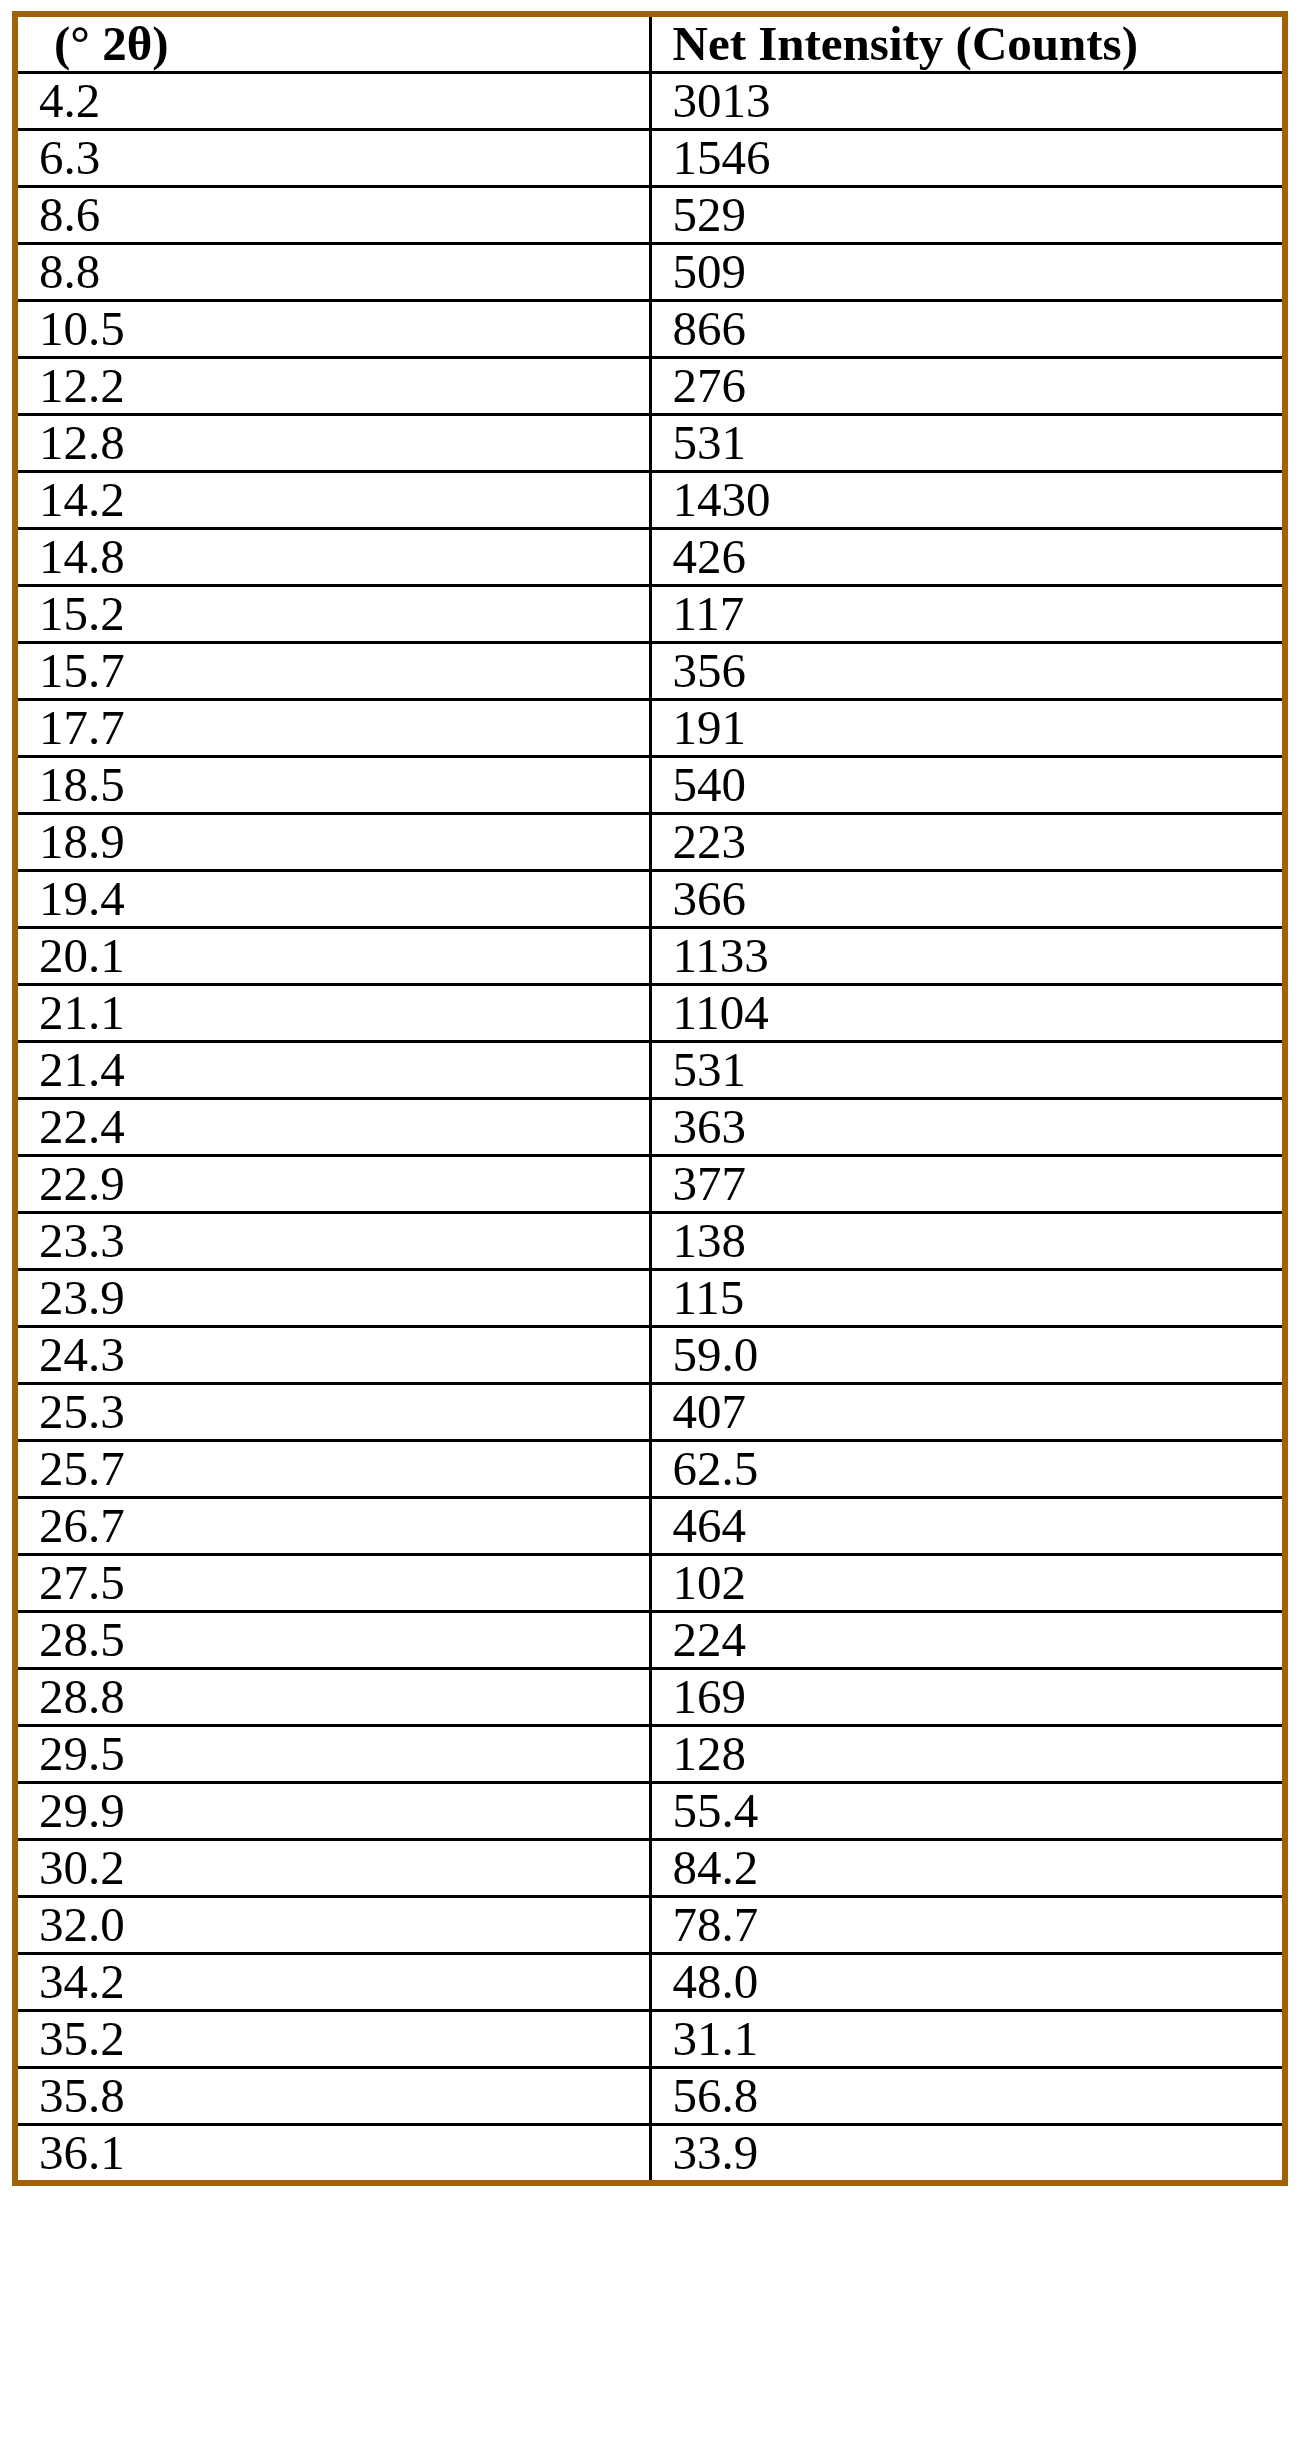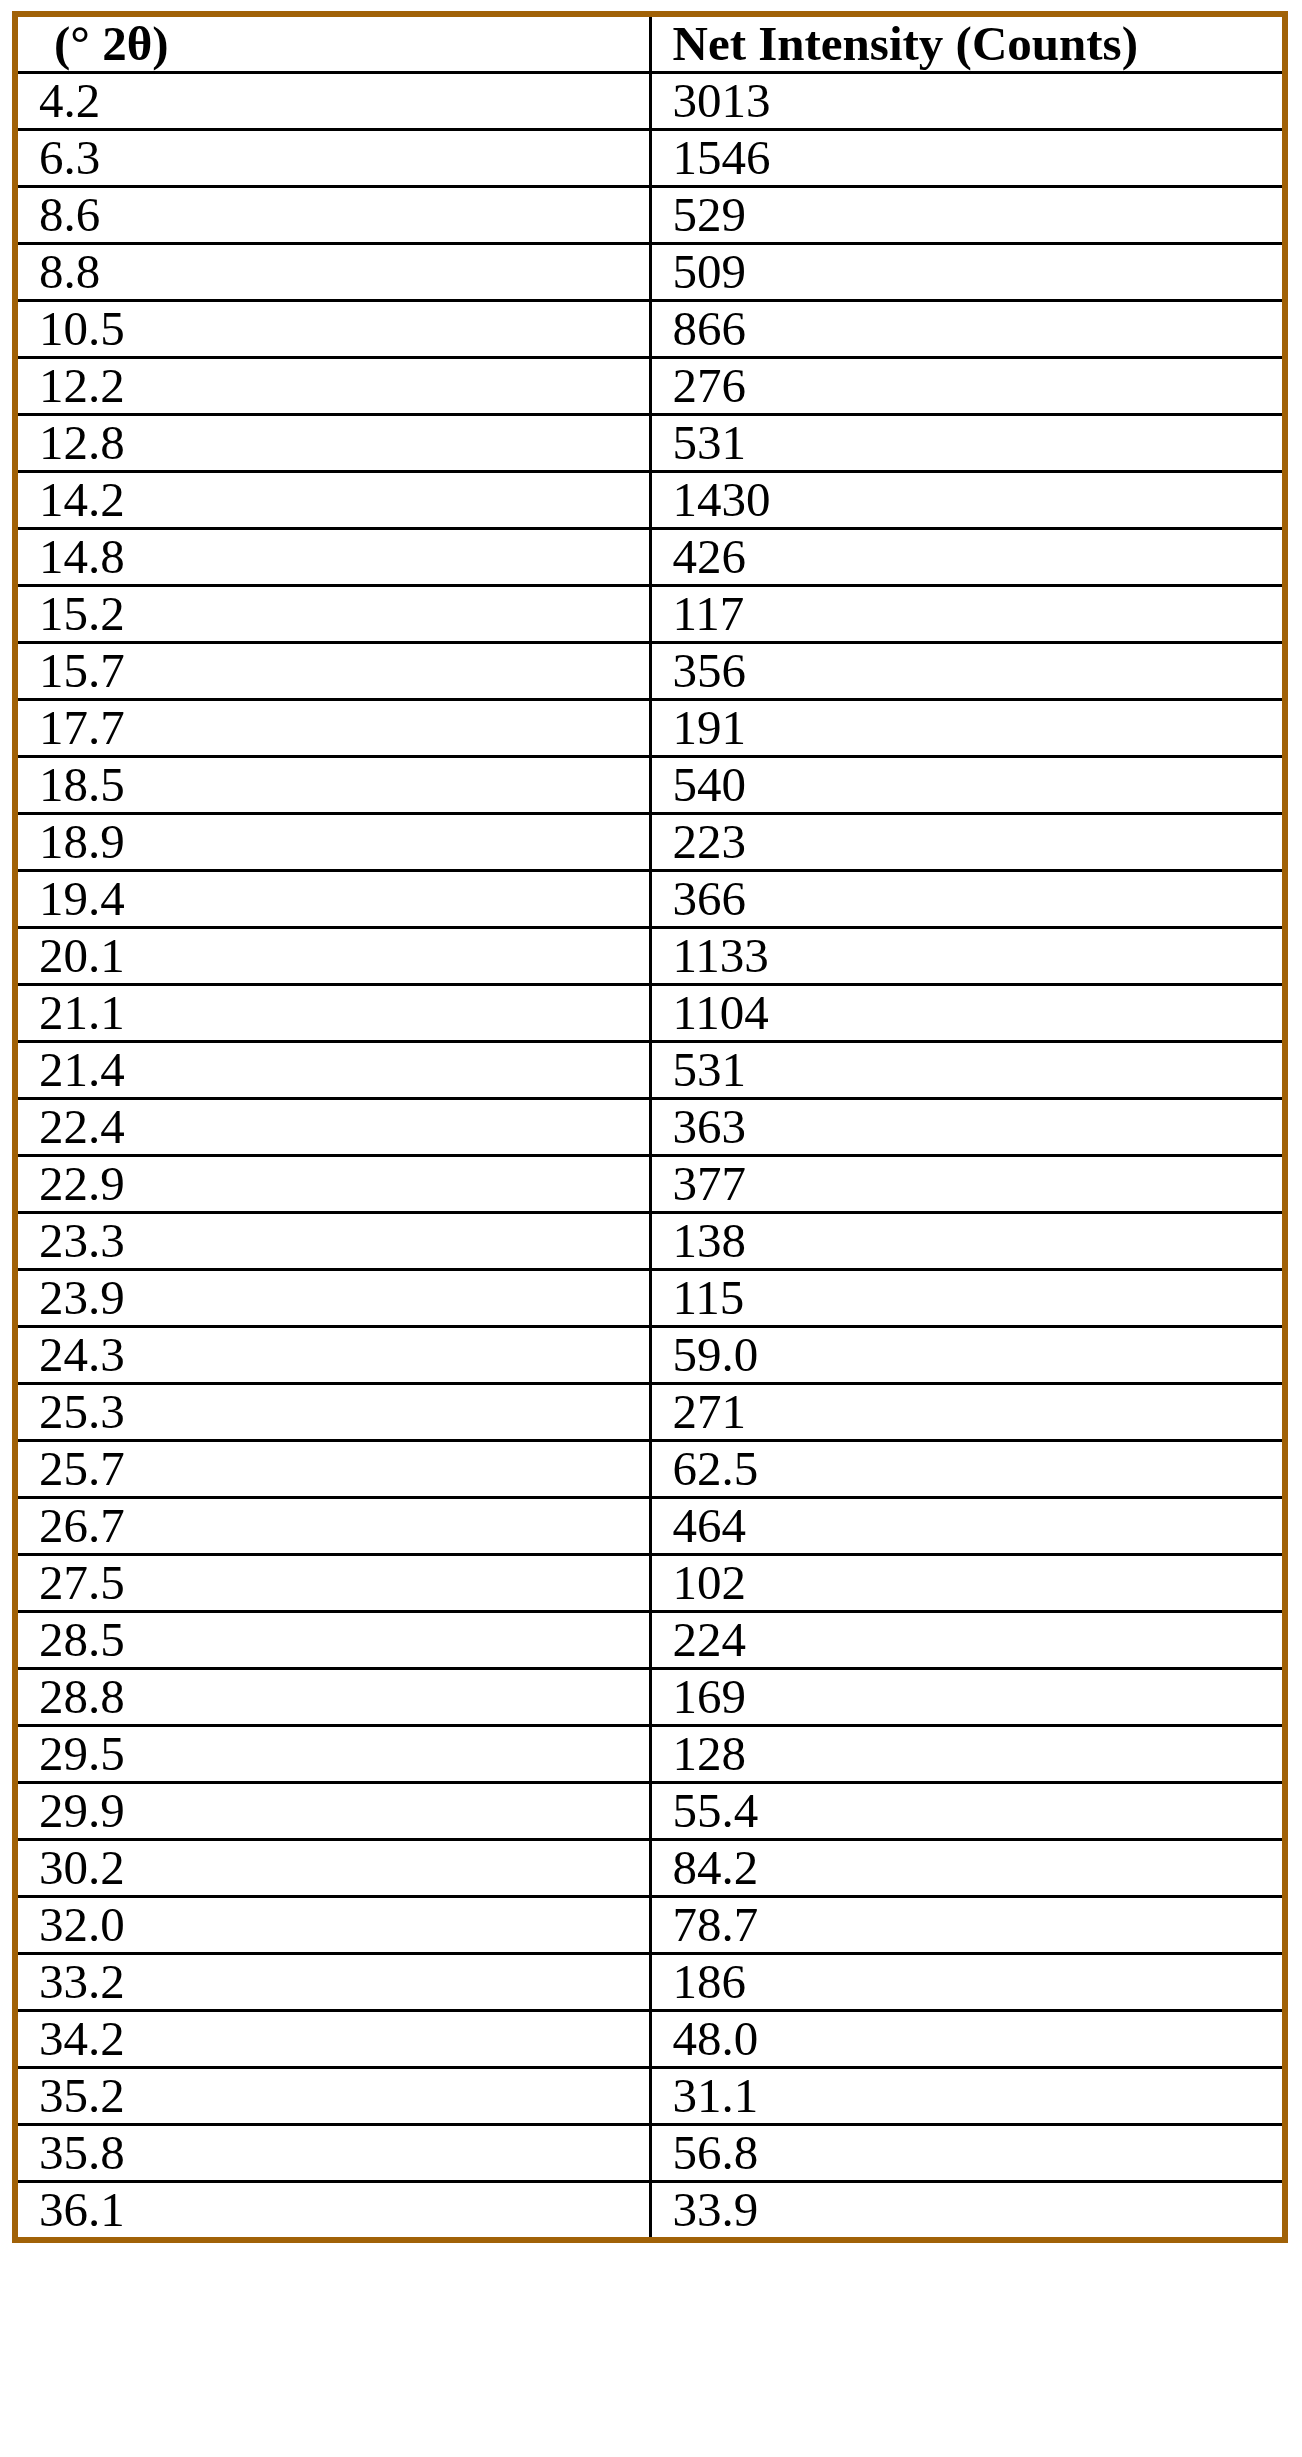--- a/index.html
+++ b/index.html
@@ -150,21 +150,21 @@
         <tr>
           <td>23.9</td>
           <td>115</td>
         </tr>
         <tr>
           <td>24.3</td>
           <td>59.0</td>
         </tr>
         <tr>
           <td>25.3</td>
-          <td>271</td>
+          <td>407</td>
         </tr>
         <tr>
           <td>25.7</td>
           <td>62.5</td>
         </tr>
         <tr>
           <td>26.7</td>
           <td>464</td>
         </tr>
         <tr>
@@ -187,24 +187,20 @@
           <td>29.9</td>
           <td>55.4</td>
         </tr>
         <tr>
           <td>30.2</td>
           <td>84.2</td>
         </tr>
         <tr>
           <td>32.0</td>
           <td>78.7</td>
-        </tr>
-        <tr>
-          <td>33.2</td>
-          <td>186</td>
         </tr>
         <tr>
           <td>34.2</td>
           <td>48.0</td>
         </tr>
         <tr>
           <td>35.2</td>
           <td>31.1</td>
         </tr>
         <tr>

